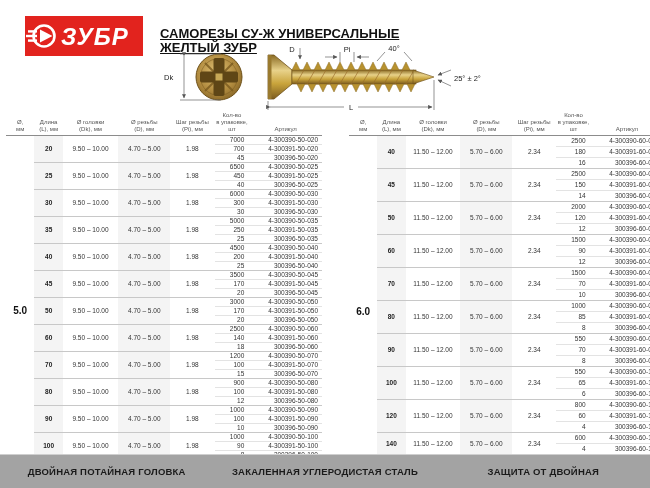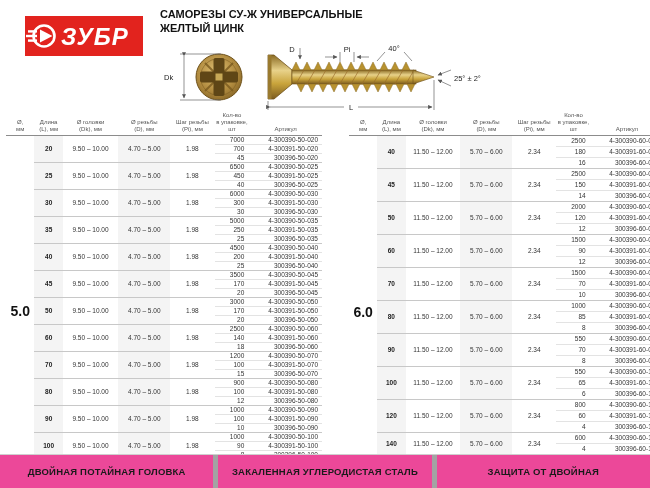--- a/index.html
+++ b/index.html
@@ -3,22 +3,22 @@
 <meta charset="utf-8">
 <style>
   html,body{margin:0;padding:0}
   body{
     width:650px;height:488px;position:relative;overflow:hidden;
     background:#ffffff;font-family:"Liberation Sans",sans-serif;
   }
   
   .logo{position:absolute;left:25px;top:16px;width:118px;height:40px}
   .title{
-    position:absolute;left:160px;top:7px;
-    font-size:11px;line-height:14px;font-weight:bold;color:#111;
+    position:absolute;left:160px;top:27px;
+    font-size:13px;line-height:14px;font-weight:bold;color:#111;text-decoration:underline;
   }
   
   .diagram{position:absolute;left:158px;top:42px;width:335px;height:76px}
   .dim-text{fill:#222;font-size:7.5px;font-family:"Liberation Sans",sans-serif}
   .dim-line{stroke:#666;stroke-width:.7;fill:none}
   
   .tbl{position:absolute;top:110px}
   .tbl.t0{left:6px;width:316px}
   .tbl.t1{left:349px;width:314px}
   table{width:100%;border-collapse:collapse;table-layout:fixed;border-bottom:1px solid #c8c8c8}
@@ -28,31 +28,31 @@
     font-weight:normal;font-size:6px;line-height:7px;color:#555;
     border-bottom:1px solid #8c8c8c;padding:2px 1px;text-align:center;vertical-align:bottom;
   }
   th .h2{display:block}
   td{
     font-size:6.5px;color:#333;text-align:center;padding:0 2px;
     overflow:hidden;white-space:nowrap;
   }
   .t0 td{height:8px;line-height:8px}
   .t1 td{height:10px;line-height:10px}
-  td.dia{font-weight:bold;font-size:14px;color:#111}
+  td.dia{font-weight:bold;font-size:10px;color:#111}
   td.len{font-weight:bold;color:#222}
   td.qty{text-align:right;padding-right:5px}
   td.sku{text-align:right;padding-right:4px}
   td.shade{background:var(--shade,#f4f4f4)}
   tr.grp td{border-top:1px solid #c8c8c8}
   td.sub{border-top:1px solid #e3e3e3}
   
   .footer{
     position:absolute;left:0;bottom:0;width:650px;height:33px;
-    border-top:1px solid #cfcfcf;display:flex;align-items:stretch;background:#ec4899;
+    border-top:1px solid #cfcfcf;display:flex;align-items:stretch;background:#a3a3a3;
   }
   .footer .cell{
     flex:1;display:flex;align-items:center;justify-content:center;
     font-size:9.5px;font-weight:bold;color:#1a1a1a;letter-spacing:.2px;text-align:center;
   }
   .footer .cell + .cell{border-left:5px solid #a3a3a3}
 </style>
 </head>
 <body>
 
@@ -65,21 +65,21 @@
       <rect x="3" y="14.2" width="9" height="2.4" fill="#ffffff"></rect>
       <rect x="1" y="18.8" width="11" height="2.4" fill="#ffffff"></rect>
       <rect x="3" y="23.4" width="9" height="2.4" fill="#ffffff"></rect>
     </g>
     <text x="36" y="29" fill="#ffffff" font-size="24" font-weight="bold" font-style="italic" font-family="Liberation Sans, sans-serif" letter-spacing="1">ЗУБР</text>
   </svg>
 </div>
 
 <div class="title">
   <div>САМОРЕЗЫ СУ-Ж УНИВЕРСАЛЬНЫЕ</div>
-  <div>ЖЕЛТЫЙ ЦИНК</div>
+  <div>ЖЕЛТЫЙ ЗУБР</div>
 </div>
 
 <div class="diagram">
   <svg width="335" height="76" viewBox="0 0 335 76">
     <defs>
       <radialGradient id="gTop" cx="45%" cy="40%" r="70%">
         <stop offset="0%" stop-color="#e2c377"></stop>
         <stop offset="60%" stop-color="#b08a3e"></stop>
         <stop offset="100%" stop-color="#7c5c20"></stop>
       </radialGradient>

